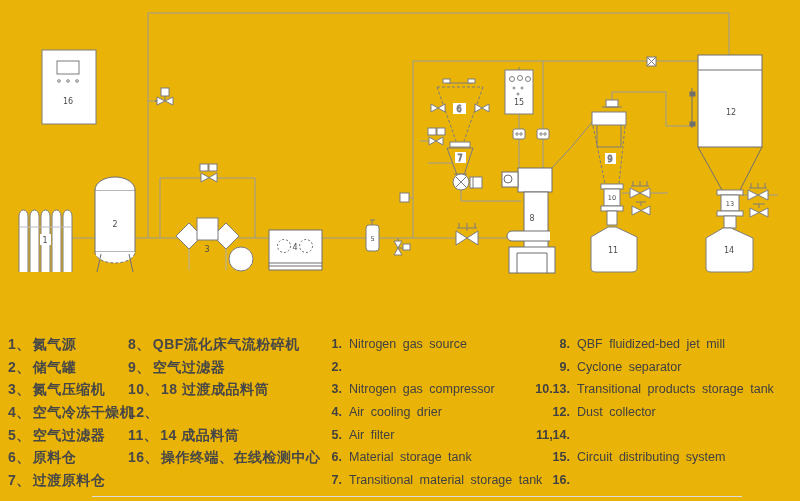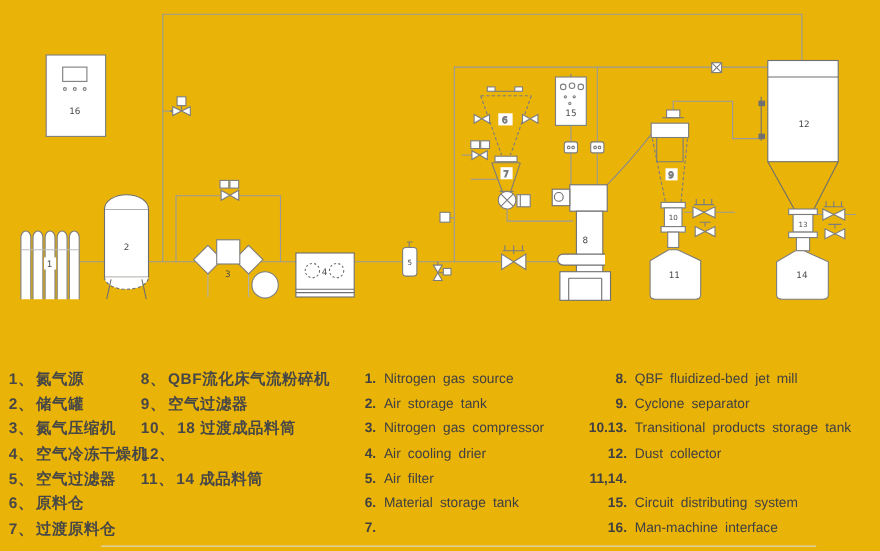--- a/index.html
+++ b/index.html
@@ -308,49 +308,53 @@
         <span class="num">10、</span>
         <span>18 过渡成品料筒</span>
       </div>
   <div class="row">
         <span class="num">12、</span>
       </div>
   <div class="row">
         <span class="num">11、</span>
         <span>14 成品料筒</span>
       </div>
+  <div class="row">
+        <span class="num">16、</span>
+        <span>操作终端、在线检测中心</span>
+      </div>
 </div>
 
 <div class="lgd en en1" style="left:322px;top:333px;">
   <div class="row">
         <span class="num">1.</span>
         <span>Nitrogen gas source</span>
       </div>
   <div class="row">
         <span class="num">2.</span>
-        <span>Air storage tank</span>
       </div>
   <div class="row">
         <span class="num">3.</span>
         <span>Nitrogen gas compressor</span>
       </div>
   <div class="row">
         <span class="num">4.</span>
         <span>Air cooling drier</span>
       </div>
   <div class="row">
         <span class="num">5.</span>
         <span>Air filter</span>
       </div>
   <div class="row">
         <span class="num">6.</span>
         <span>Material storage tank</span>
       </div>
   <div class="row">
         <span class="num">7.</span>
+        <span>Transitional material storage tank</span>
       </div>
 </div>
 
 <div class="lgd en en2" style="left:528px;top:333px;">
   <div class="row">
         <span class="num">8.</span>
         <span>QBF fluidized-bed jet mill</span>
       </div>
   <div class="row">
         <span class="num">9.</span>
@@ -366,19 +370,18 @@
       </div>
   <div class="row">
         <span class="num">11,14.</span>
       </div>
   <div class="row">
         <span class="num">15.</span>
         <span>Circuit distributing system</span>
       </div>
   <div class="row">
         <span class="num">16.</span>
-        <span>Man-machine interface</span>
       </div>
 </div>
 
 <div id="bottom-rule"></div>
 
 </div>
 
 </body></html>

